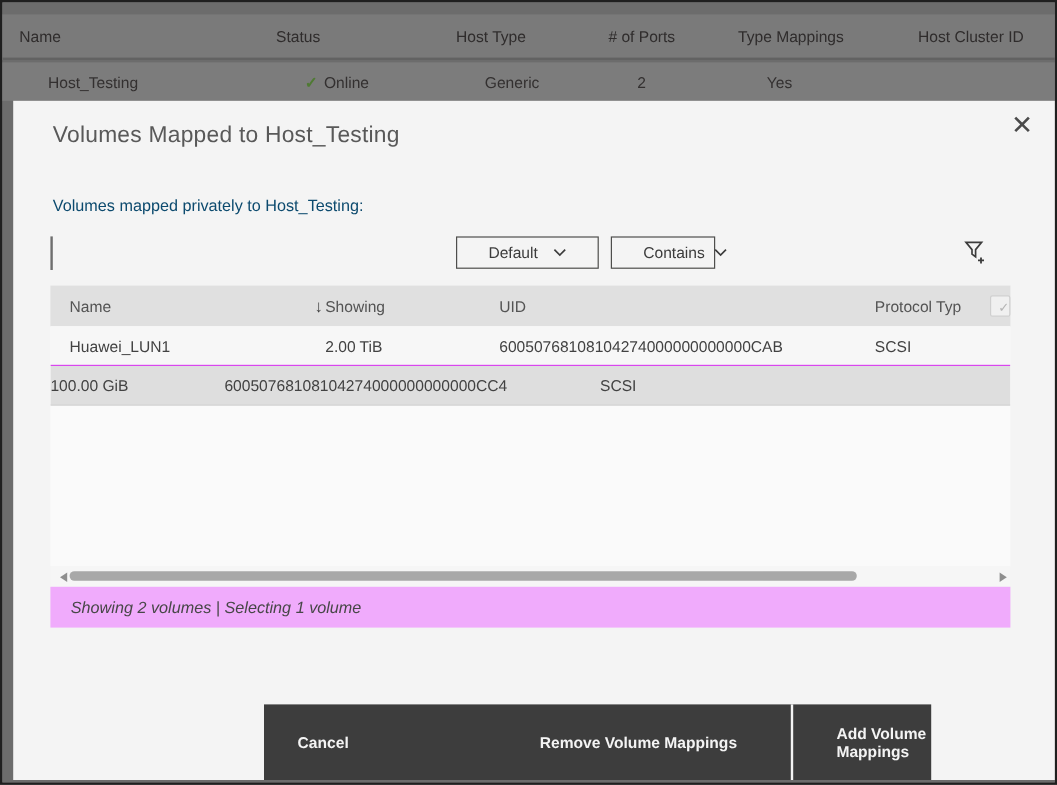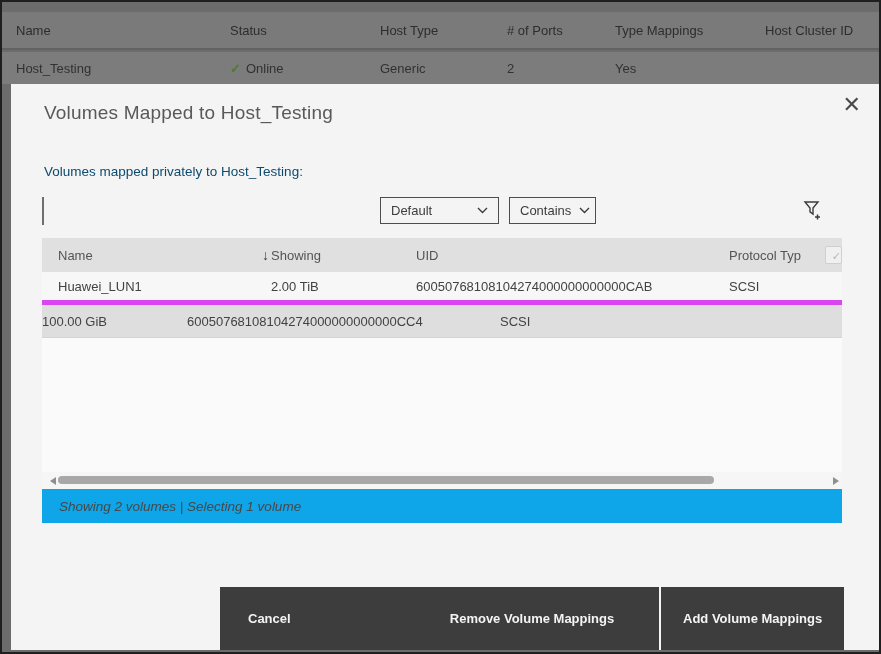--- a/index.html
+++ b/index.html
@@ -8,79 +8,79 @@
   #canvas { position:absolute; inset:0; width:881px; height:654px; border:2px solid #1f1f1f; background:#747474; }
 
   
   .bg-layer { position:absolute; inset:0; background:#6c6c6c; }
   .bg-header { position:absolute; left:0; top:10px; width:100%; height:38px; background:#7a7a7a;
                border-bottom:2px solid #626262; display:flex; align-items:center; }
   .bg-row { position:absolute; left:0; top:50px; width:100%; height:32px; background:#7c7c7c;
             display:flex; align-items:center; }
   .bg-cell { position:absolute; font-size:13px; color:#2f2c2c; white-space:nowrap; }
   .bg-c0{left:14px;} .bg-c1{left:228px;} .bg-c2{left:378px;} .bg-c3{left:505px;} .bg-c4{left:613px;} .bg-c5{left:763px;}
-  .bg-row .bg-cell { color:#333030; }
+  .bg-row .bg-cell { color:#333030;margin-left:24px; }
   .check { color:#4f7a33; font-weight:bold; margin-right:5px; font-size:13px; }
 
   
   .modal { position:absolute; left:9px; top:82px; width:868px; height:566px; background:#f4f4f4; }
   .modal-close { position:absolute; top:6px; right:14px; font-size:22px; line-height:22px;
                  color:#4a4a4a; cursor:pointer; padding:4px; }
   .modal-title { position:absolute; left:33px; top:18px; font-size:19px; color:#595959; letter-spacing:.2px; }
   .modal-desc { position:absolute; left:33px; top:80px; font-size:13.5px; color:#0c4a6e; }
 
   
   .toolbar-tick { position:absolute; left:31px; top:113px; width:2px; height:28px; background:#6e6e6e; }
   .select-box { position:absolute; top:113px; height:27px; background:#f4f4f4; border:1px solid #4e4e4c;
-                display:flex; align-items:center; justify-content:space-between; padding:0 10px;
+                display:flex; align-items:center; justify-content:space-between; padding:0 26px;
                 font-size:13px; color:#3c3c3c; cursor:pointer; }
   .select-default { left:369px; width:119px; }
   .select-contains { left:498px; width:87px; }
   .chev { width:11px; height:7px; flex:0 0 auto; margin-left:8px; }
   .filter-input { position:absolute; left:595px; top:113px; width:179px; height:27px; background:transparent;
                   border:none; border-bottom:1px solid #9c9c9c; font-family:"Liberation Sans",sans-serif;
                   font-size:13px; font-style:italic; color:#444; padding:0 12px; outline:none; }
   .filter-input::placeholder { color:#979797; font-style:italic; }
   .funnel-btn { position:absolute; left:790px; top:114px; width:24px; height:24px; cursor:pointer; }
 
   
   .vtable { position:absolute; left:31px; top:154px; width:800px; }
   .vt-header { position:relative; height:34px; background:#e0e0e0; display:flex; align-items:center;
                font-size:13px; color:#545454; }
   .vt-body { position:relative; height:200px; background:#fafafa; overflow:hidden; }
   .vt-row { height:33px; display:flex; align-items:center; font-size:13px; color:#424242;
-            border-bottom:5px solid #d946ef; cursor:pointer; background:#f7f7f7; }
+            border-bottom:1px solid #d946ef; cursor:pointer; background:#f7f7f7; }
   .vt-row.selected { background:#dedede; border-bottom:1px solid #d4d4d4; }
   .col-name { width:229px; padding-left:16px; display:flex; align-items:center; justify-content:space-between; }
   .col-cap  { width:145px; } .col-uid { width:313px; } .col-proto { flex:1; white-space:nowrap; overflow:hidden; }
   .sort-arrow { font-size:14px; color:#3c3c3c; margin-right:2px; }
   .colpick-icon { position:absolute; right:0; top:8px; width:17px; height:18px; background:#f0f0f0;
                   border:1px solid #cfcfcf; border-radius:2px; color:#b5b5b5; font-size:11px;
                   display:flex; align-items:flex-end; justify-content:flex-end; cursor:pointer; }
 
   
   .hscroll { position:relative; height:17px; background:#f6f6f6; }
   .hs-arrow { position:absolute; top:5px; width:0; height:0; border-style:solid; cursor:pointer; }
   .hs-left { left:8px; border-width:4px 6px 4px 0; border-color:transparent #8f8f8f transparent transparent; }
   .hs-right { right:3px; border-width:4px 0 4px 6px; border-color:transparent transparent transparent #8f8f8f; }
   .hs-thumb { position:absolute; left:16px; top:4px; width:656px; height:8px; background:#a8a8a8;
               border-radius:4px; cursor:grab; }
 
   
-  .status-bar { position:relative; height:34px; background:#0ea5e9; display:flex; align-items:center;
+  .status-bar { position:relative; height:34px; background:#f0abfc; display:flex; align-items:center;
                 font-size:13.5px; font-style:italic; color:#474747; padding-left:17px; }
 
   
-  .footer { position:absolute; left:209px; top:503px; width:624px; height:63px; background:#3d3d3d; }
+  .footer { position:absolute; left:209px; top:503px; width:556px; height:63px; background:#3d3d3d; }
   .f-btn { position:absolute; top:0; height:100%; display:flex; align-items:center;
            color:#f4f4f4; font-size:13px; font-weight:600; cursor:pointer; }
   .f-cancel { left:0; width:160px; padding-left:28px; }
   .f-remove { left:172px; width:280px; justify-content:center; }
   .f-divider { position:absolute; left:439px; top:0; width:2px; height:100%; background:#f4f4f4; }
-  .f-add { left:441px; right:0; padding-left:22px; }
+  .f-add { left:441px; right:0; padding-left:36px; }
 </style>
 </head>
 <body>
 
 <div id="canvas">
 
   <div class="bg-layer">
     <div class="bg-header">
       <span class="bg-cell bg-c0">Name</span>
       <span class="bg-cell bg-c1">Status</span>

